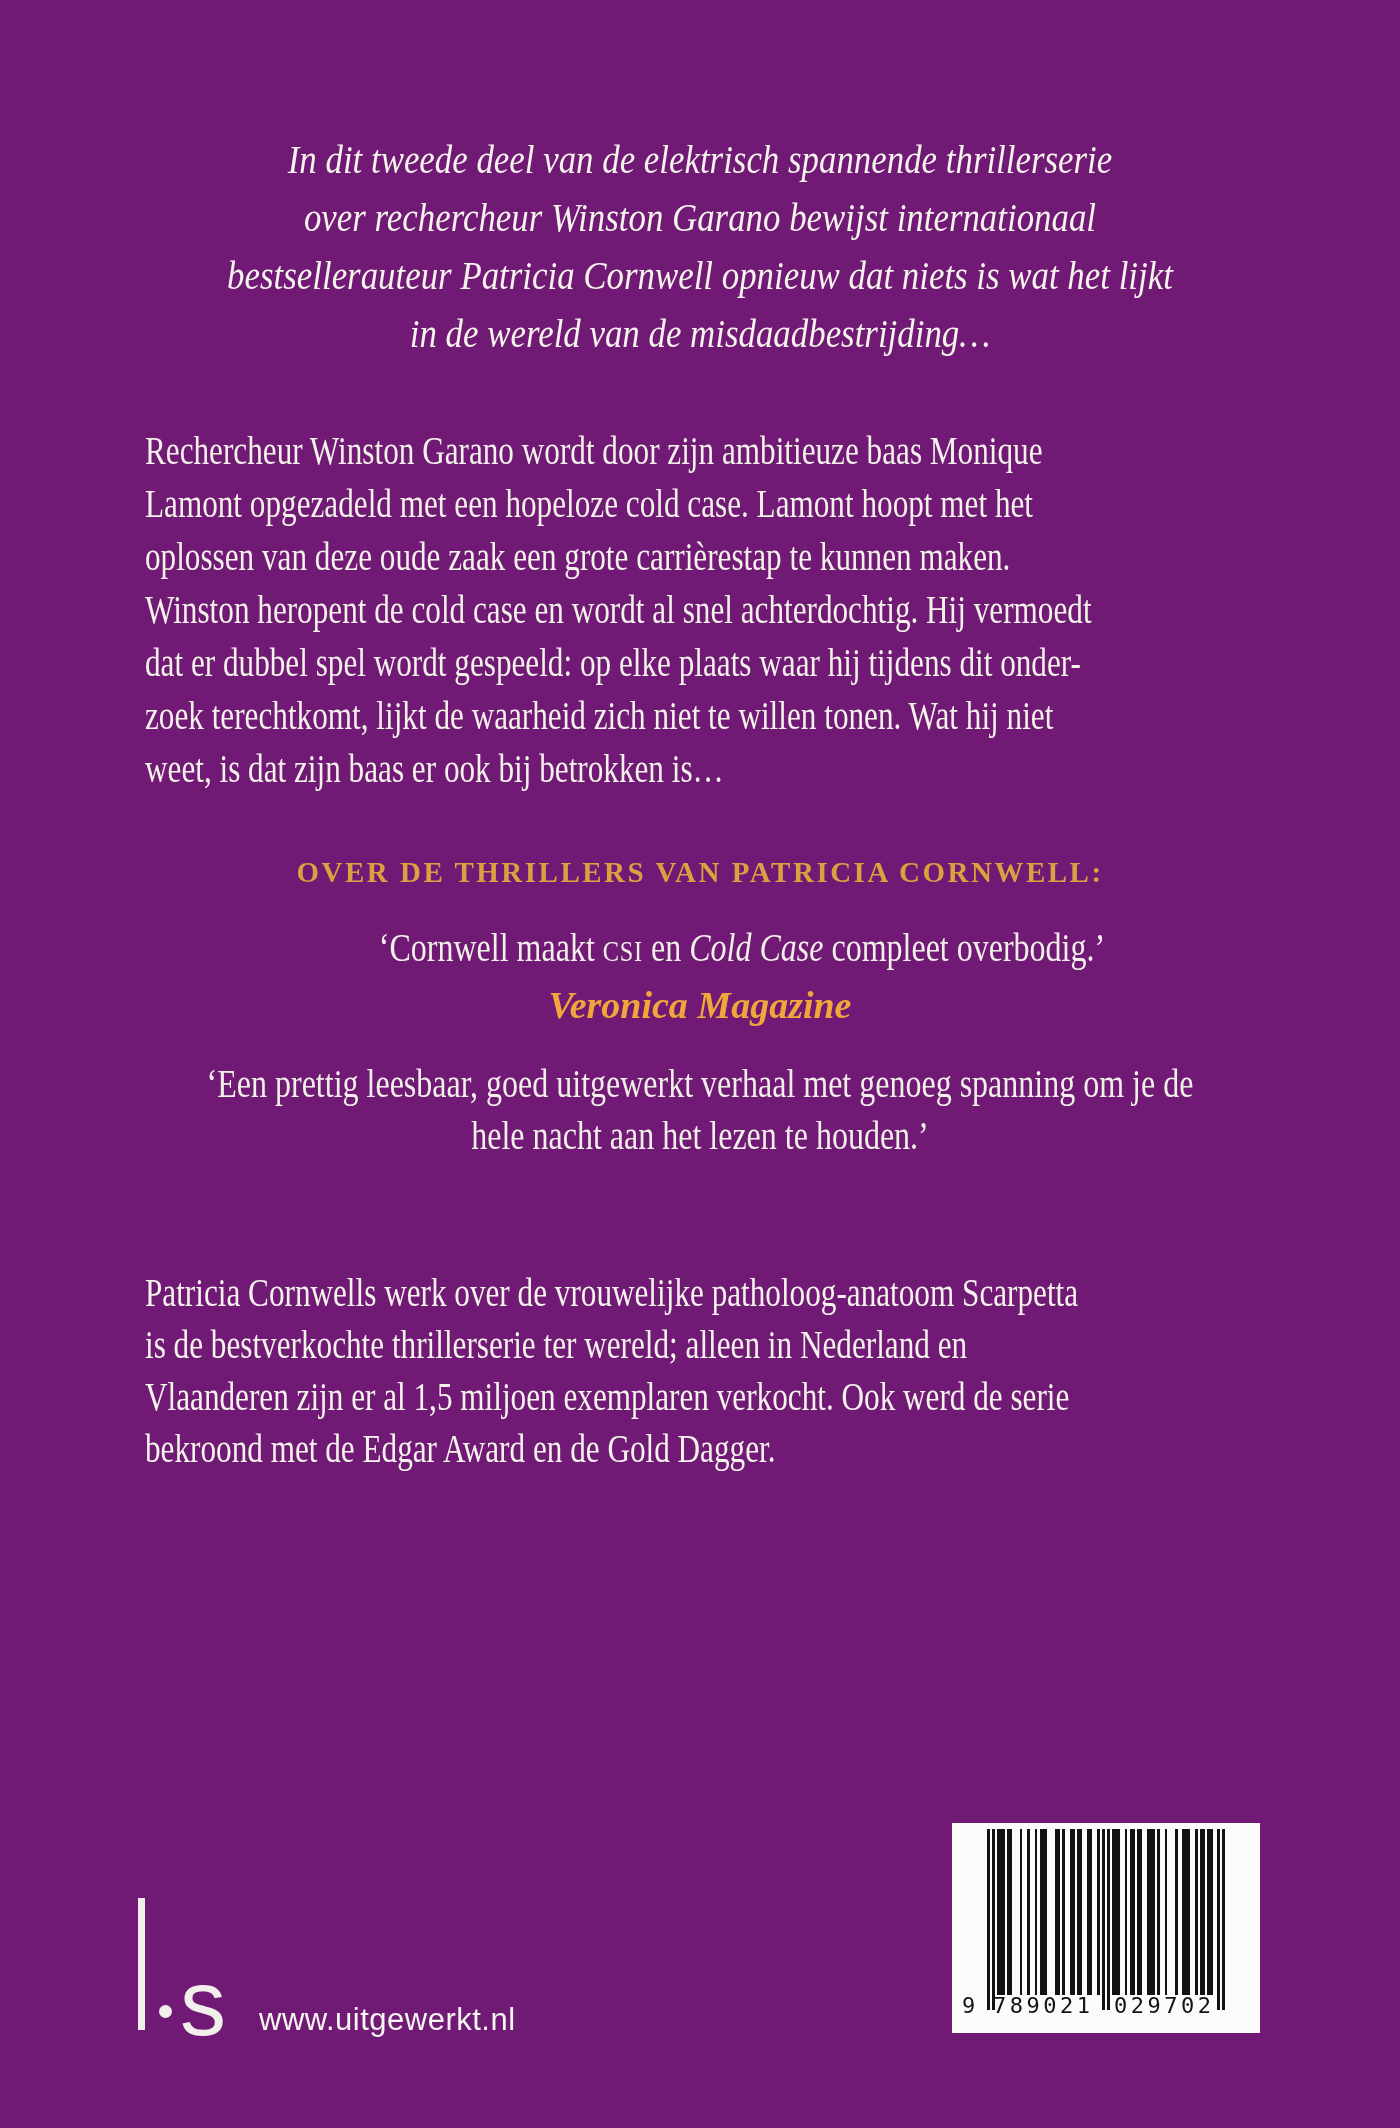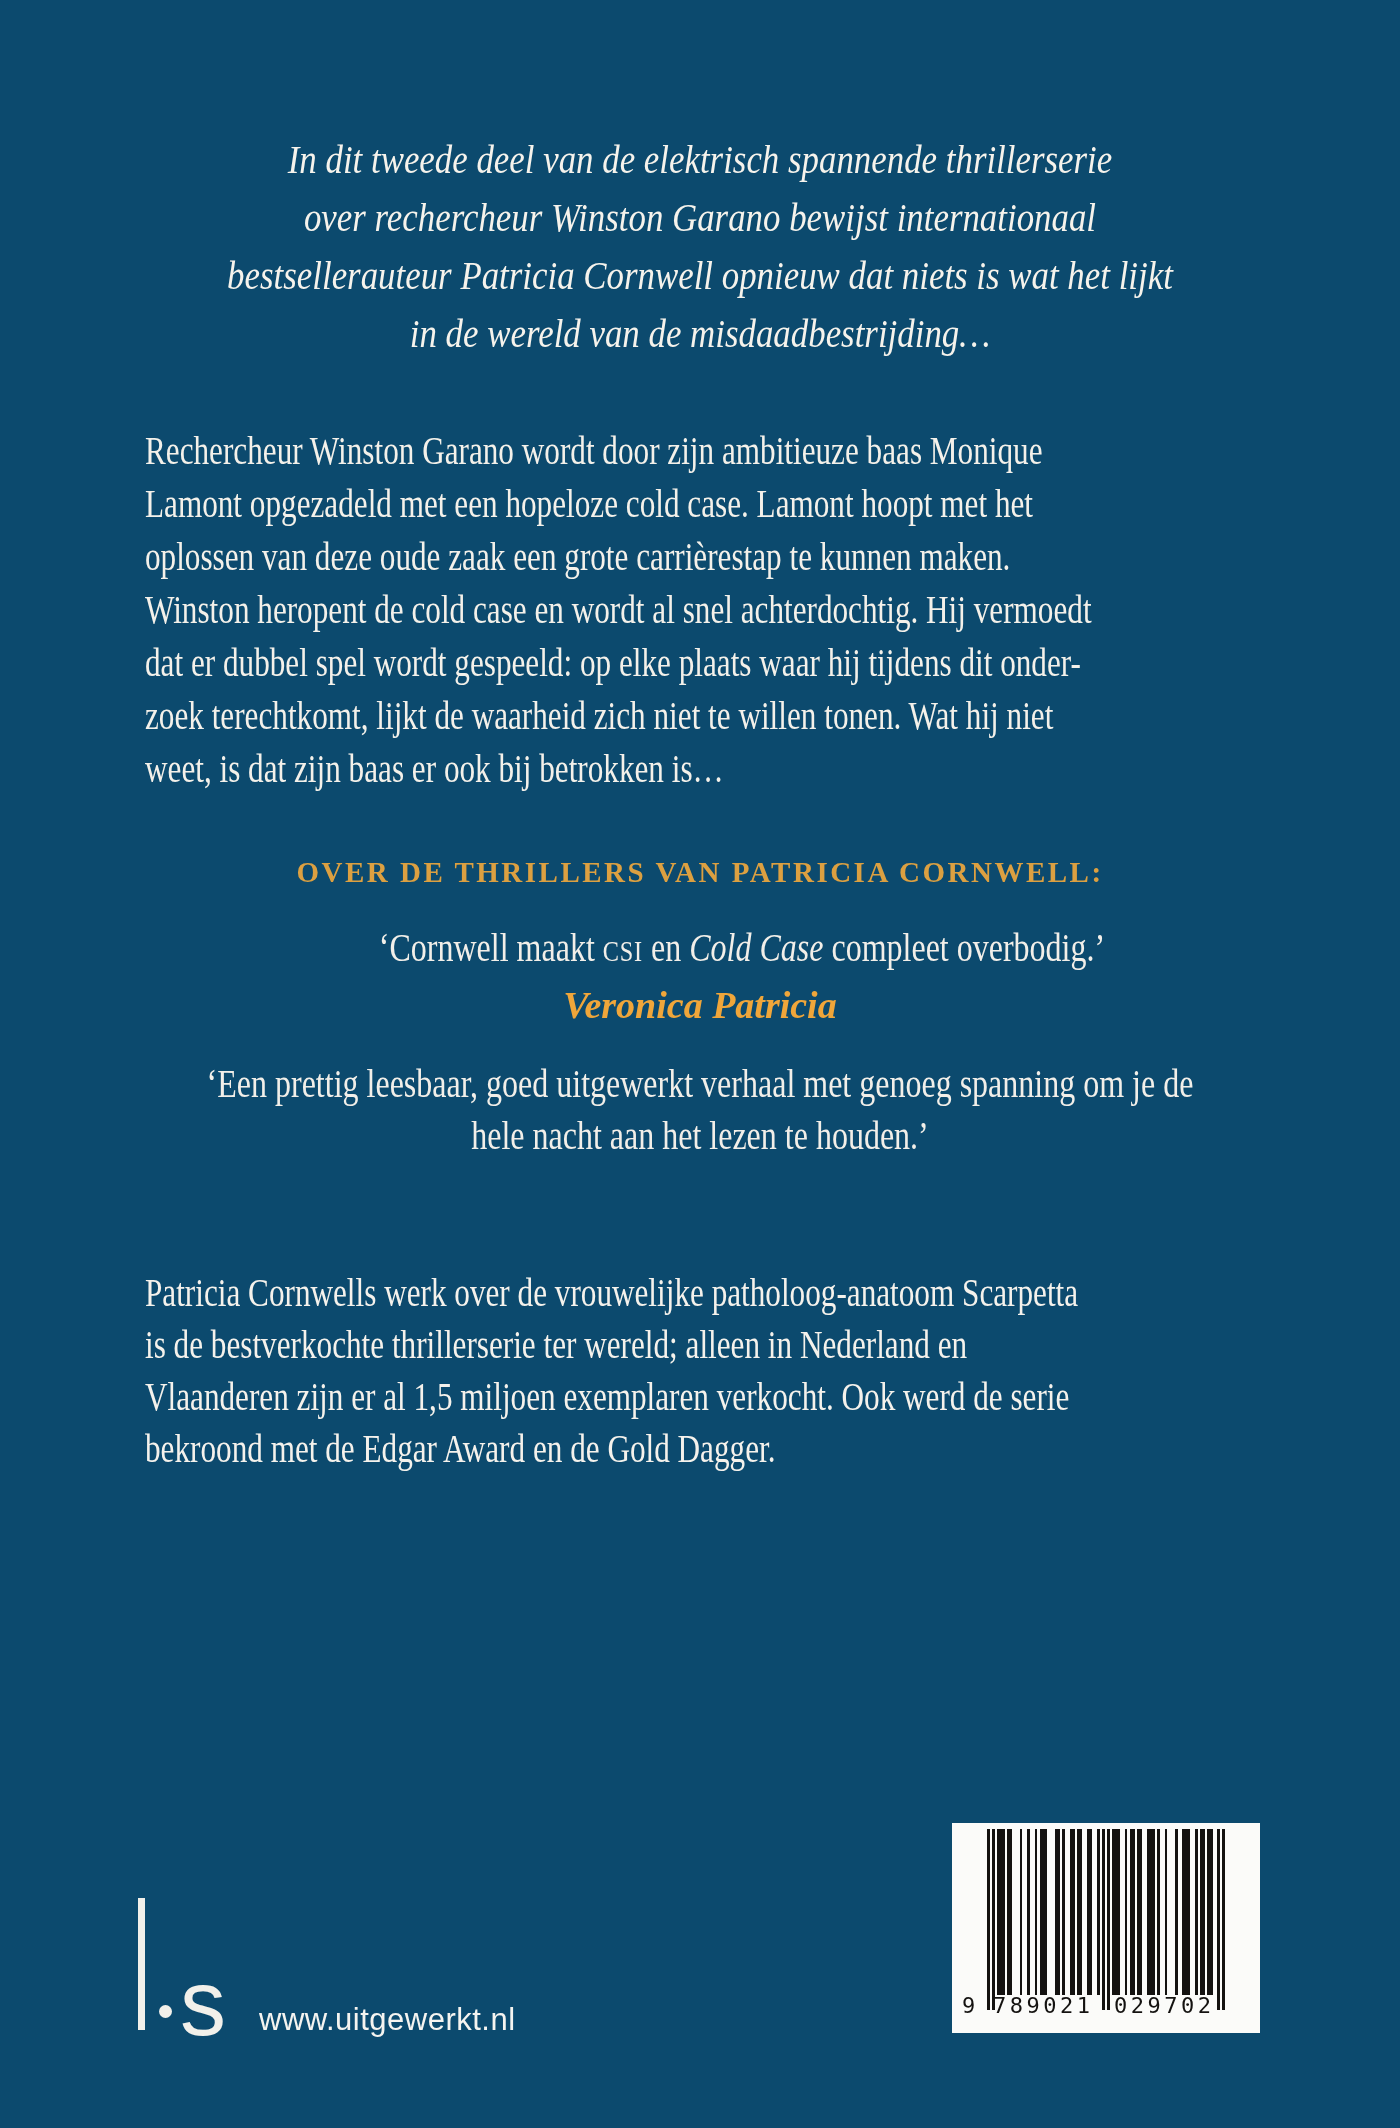--- a/index.html
+++ b/index.html
@@ -1,18 +1,18 @@
 <!DOCTYPE html>
 <html><head>
 <meta charset="utf-8">
 <style>
   html,body{margin:0;padding:0;background:#000;}
   .cover{
     position:relative;width:1400px;height:2128px;overflow:hidden;
-    background:#0c4a6e;color:#f4f1ea;
+    background:#701a75;color:#f4f1ea;
     font-family:"Liberation Serif",serif;
   }
   .line{white-space:nowrap;}
   
   .intro{position:absolute;top:130px;left:0;width:1400px;text-align:center;
          font-style:italic;font-size:41px;line-height:58px;color:#f6f3ec;}
   .intro .line{transform:scaleX(.85);transform-origin:50% 50%;}
   
   .synopsis{position:absolute;top:424px;left:145px;width:1200px;
             font-size:39px;line-height:53px;color:#f4f1ea;}
@@ -73,21 +73,21 @@
     <div class="line">dat er dubbel spel wordt gespeeld: op elke plaats waar hij tijdens dit onder-</div>
     <div class="line">zoek terechtkomt, lijkt de waarheid zich niet te willen tonen. Wat hij niet</div>
     <div class="line">weet, is dat zijn baas er ook bij betrokken is…</div>
   </div>
 
   <div class="reviews-heading">OVER DE THRILLERS VAN PATRICIA CORNWELL:</div>
 
   <div class="quote q1">
     <div class="line"><span>‘Cornwell maakt </span><span class="smallcaps">CSI</span><span> en </span><span class="it">Cold Case</span><span> compleet overbodig.’</span></div>
   </div>
-  <div class="magazine m1">Veronica Patricia</div>
+  <div class="magazine m1">Veronica Magazine</div>
 
   <div class="quote q2">
     <div class="line">‘Een prettig leesbaar, goed uitgewerkt verhaal met genoeg spanning om je de</div>
     <div class="line">hele nacht aan het lezen te houden.’</div>
   </div>
 
   <div class="about">
     <div class="line">Patricia Cornwells werk over de vrouwelijke patholoog-anatoom Scarpetta</div>
     <div class="line">is de bestverkochte thrillerserie ter wereld; alleen in Nederland en</div>
     <div class="line">Vlaanderen zijn er al 1,5 miljoen exemplaren verkocht. Ook werd de serie</div>

